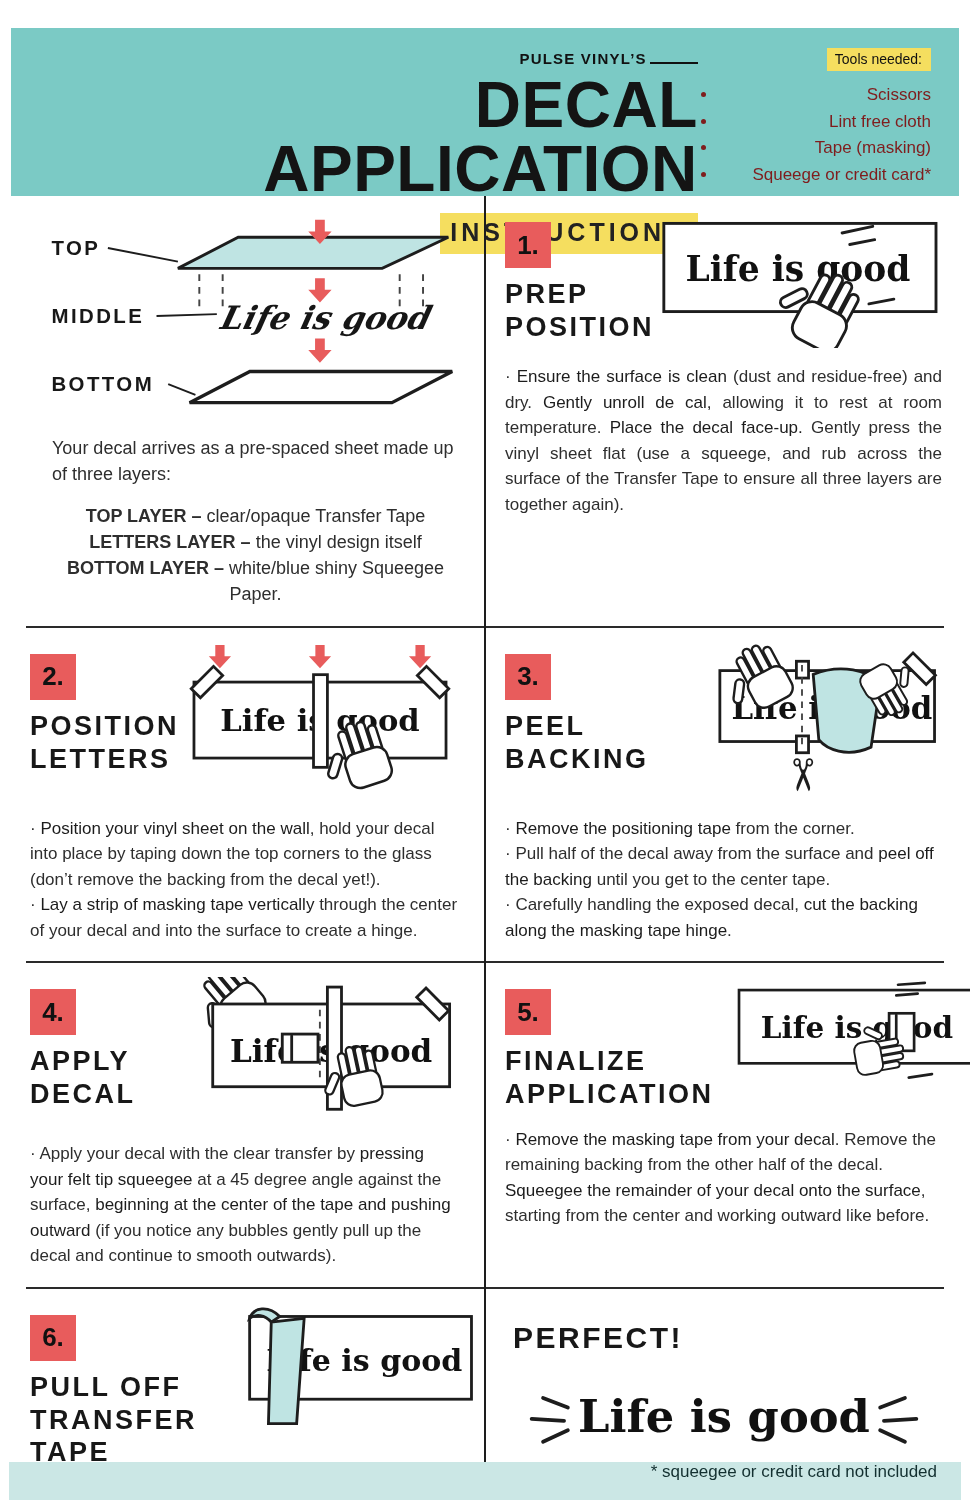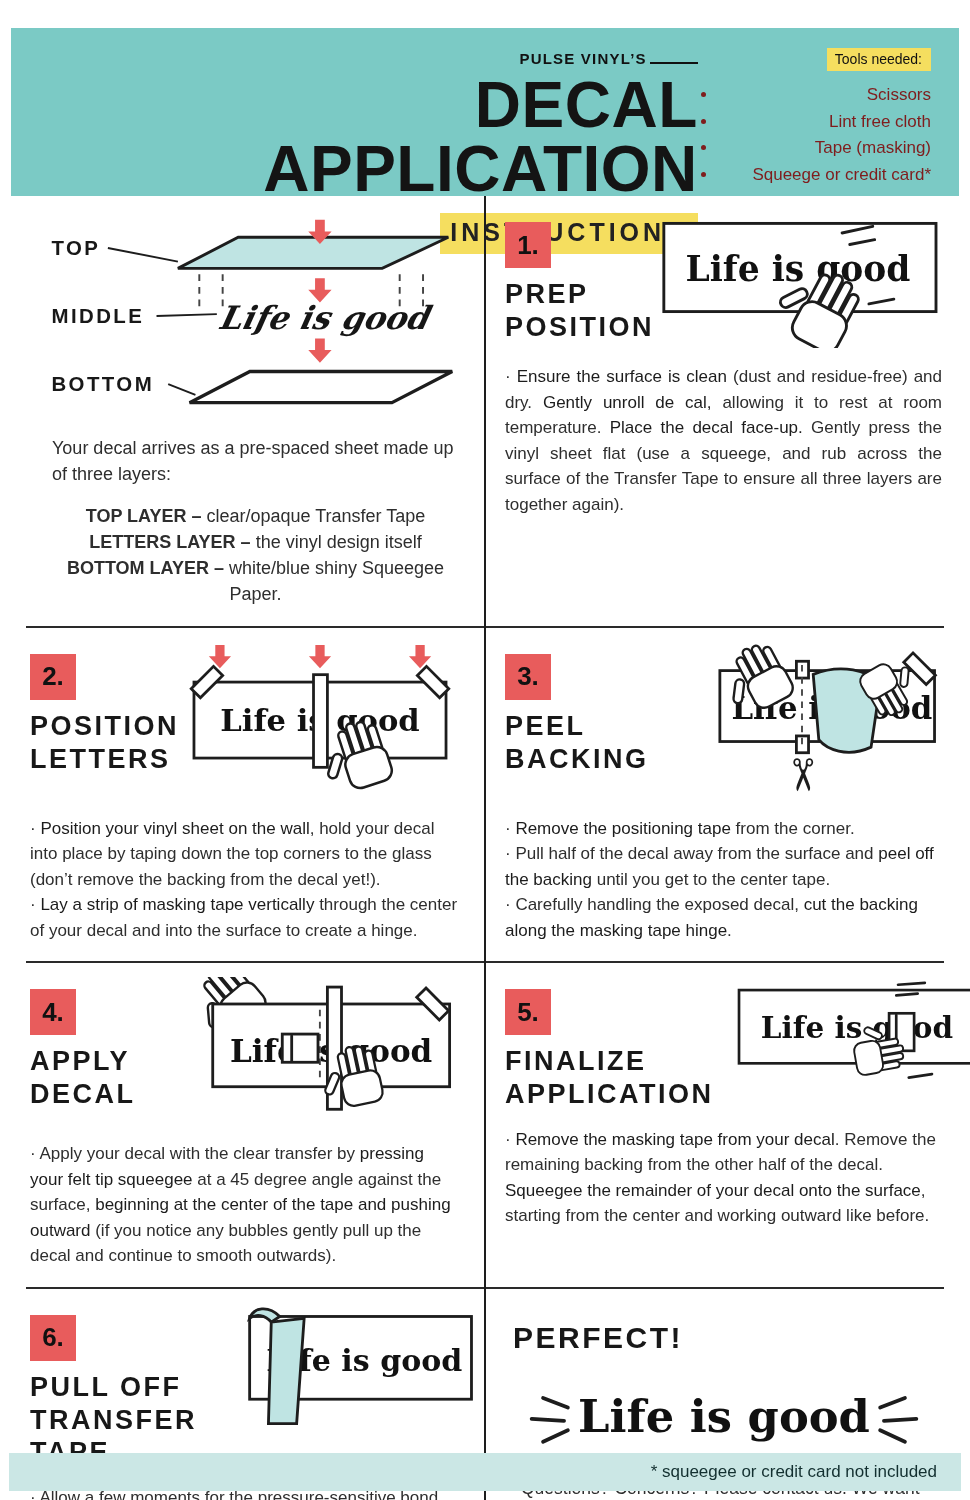--- a/index.html
+++ b/index.html
@@ -72,22 +72,22 @@
   .layer-list{margin-top:16px;}
 
   
   .perfect-title{font-size:30px;font-weight:bold;letter-spacing:2.5px;color:#181818;margin:32px 0 0 8px;}
   .perfect-art{text-align:center;margin:14px 0 6px 0;}
   .perfect-text{margin:10px 0 0 16px;font-size:17.5px;line-height:1.5;}
   .perfect-text .para{margin:0 0 20px 0;}
 
   
   .footer{
-    position:absolute;left:9px;right:9px;bottom:9px;height:38px;
-    background:var(--footer-teal);display:flex;align-items:center;justify-content:flex-end;
+    position:absolute;left:9px;right:9px;bottom:0;height:38px;
+    background:var(--footer-teal);display:flex;align-items:flex-start;justify-content:flex-end;
     padding-right:24px;font-size:17px;color:#133030;
   }
 
   
   svg{display:block;}
   .box{fill:#fff;stroke:#1d1d1d;stroke-width:3;}
   .ink-line{stroke:#1d1d1d;stroke-width:3;fill:none;stroke-linecap:round;}
   .thin-line{stroke:#1d1d1d;stroke-width:2;fill:none;}
   .dash{stroke:#444;stroke-width:2;fill:none;stroke-dasharray:7 6;}
   .hand{fill:#fff;stroke:#1d1d1d;stroke-width:3;}

